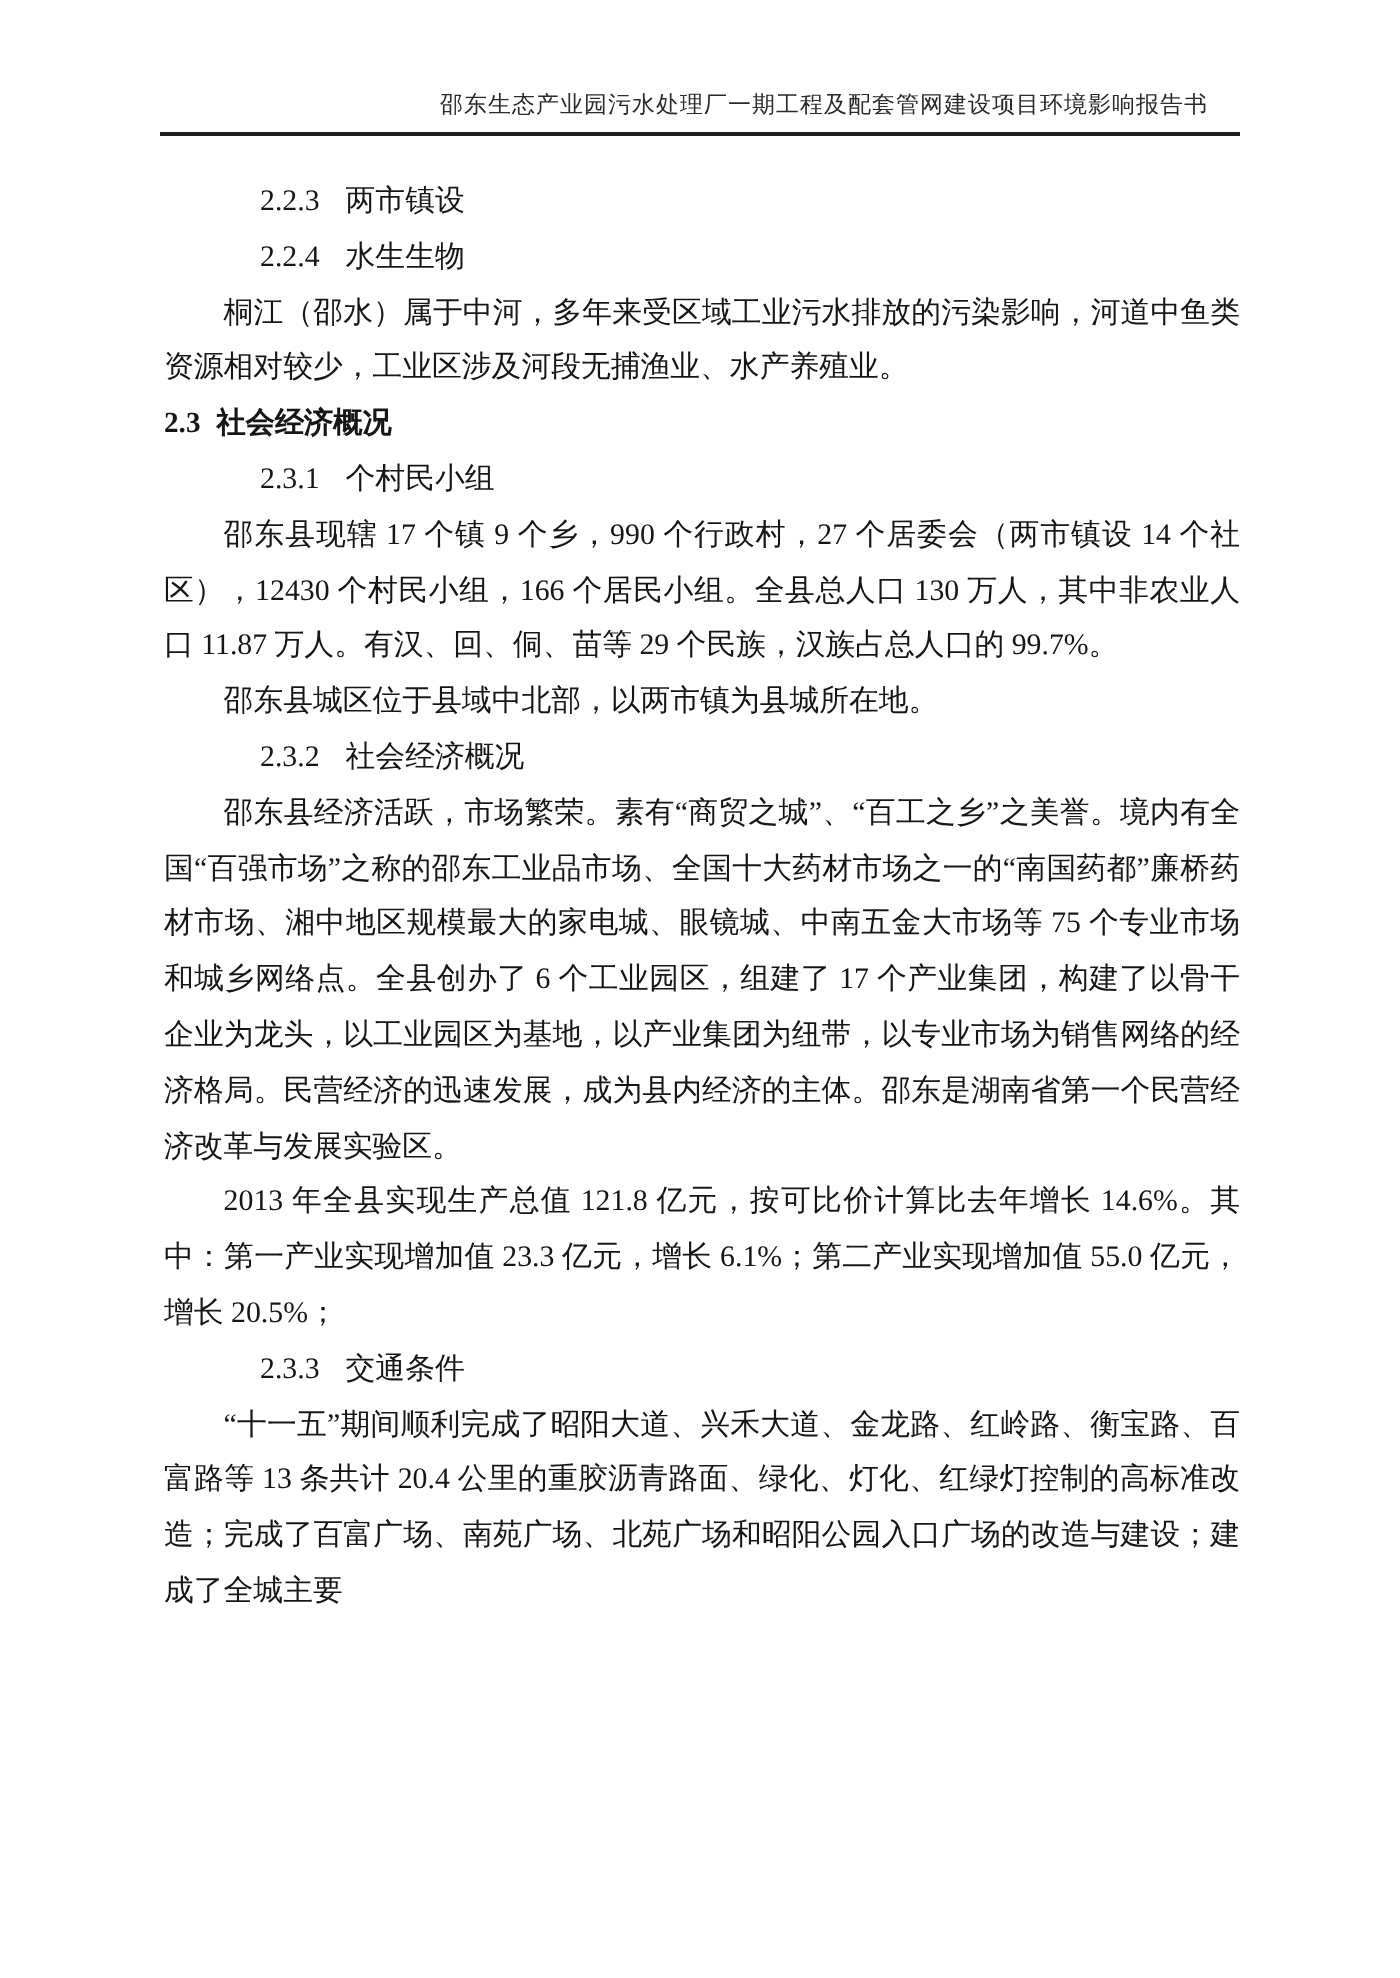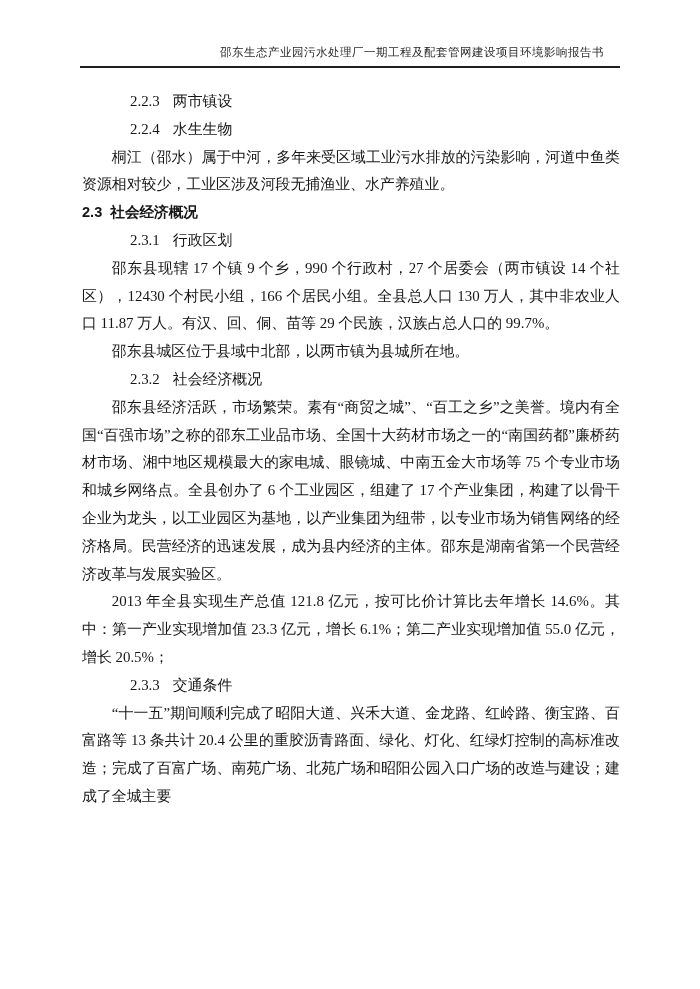--- a/index.html
+++ b/index.html
@@ -42,21 +42,21 @@
     text-align: justify;
     text-justify: inter-ideograph;
     color: #161616;
   }
   .content p { margin: 0; }
   .para { text-indent: 2em; }
   .sec-head { font-weight: normal; font-size: 14.9px; line-height: 27.8px; }
   .sec-head .num { display: inline-block; margin-right: 13px; margin-left: 48px; }
   .sec-head-bold {
     font-weight: bold;
-    font-family: Liberation Sans, sans-serif;
+    font-family: Liberation Serif, serif;
     font-size: 14.6px;
     line-height: 27.8px;
   }
   .sec-head-bold .num { display: inline-block; margin-right: 8px; }
   .footer {
     position: absolute;
     top: 921px;
     left: 0;
     width: 100%;
     text-align: center;
@@ -74,21 +74,21 @@
 
   <div class="content">
 
     <p class="sec-head"><span class="num">2.2.3</span><span>两市镇设</span></p>
 
     <p class="sec-head"><span class="num">2.2.4</span><span>水生生物</span></p>
     <p class="para">桐江（邵水）属于中河，多年来受区域工业污水排放的污染影响，河道中鱼类资源相对较少，工业区涉及河段无捕渔业、水产养殖业。</p>
 
     <p class="sec-head-bold"><span class="num">2.3</span><span>社会经济概况</span></p>
 
-    <p class="sec-head"><span class="num">2.3.1</span><span>行政区划</span></p>
+    <p class="sec-head"><span class="num">2.3.1</span><span>个村民小组</span></p>
     <p class="para">邵东县现辖 17 个镇 9 个乡，990 个行政村，27 个居委会（两市镇设 14 个社区），12430 个村民小组，166 个居民小组。全县总人口 130 万人，其中非农业人口 11.87 万人。有汉、回、侗、苗等 29 个民族，汉族占总人口的 99.7%。</p>
     <p class="para">邵东县城区位于县域中北部，以两市镇为县城所在地。</p>
 
     <p class="sec-head"><span class="num">2.3.2</span><span>社会经济概况</span></p>
     <p class="para">邵东县经济活跃，市场繁荣。素有“商贸之城”、“百工之乡”之美誉。境内有全国“百强市场”之称的邵东工业品市场、全国十大药材市场之一的“南国药都”廉桥药材市场、湘中地区规模最大的家电城、眼镜城、中南五金大市场等 75 个专业市场和城乡网络点。全县创办了 6 个工业园区，组建了 17 个产业集团，构建了以骨干企业为龙头，以工业园区为基地，以产业集团为纽带，以专业市场为销售网络的经济格局。民营经济的迅速发展，成为县内经济的主体。邵东是湖南省第一个民营经济改革与发展实验区。</p>
     <p class="para">2013 年全县实现生产总值 121.8 亿元，按可比价计算比去年增长 14.6%。其中：第一产业实现增加值 23.3 亿元，增长 6.1%；第二产业实现增加值 55.0 亿元，增长 20.5%；</p>
 
     <p class="sec-head"><span class="num">2.3.3</span><span>交通条件</span></p>
     <p class="para">“十一五”期间顺利完成了昭阳大道、兴禾大道、金龙路、红岭路、衡宝路、百富路等 13 条共计 20.4 公里的重胶沥青路面、绿化、灯化、红绿灯控制的高标准改造；完成了百富广场、南苑广场、北苑广场和昭阳公园入口广场的改造与建设；建成了全城主要</p>
 

